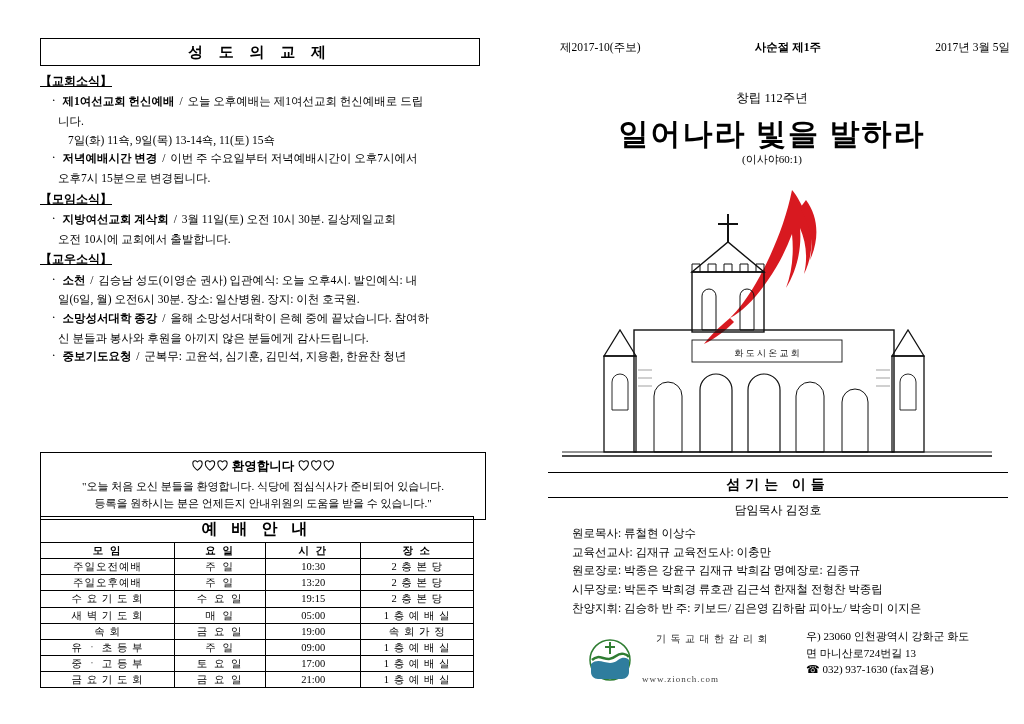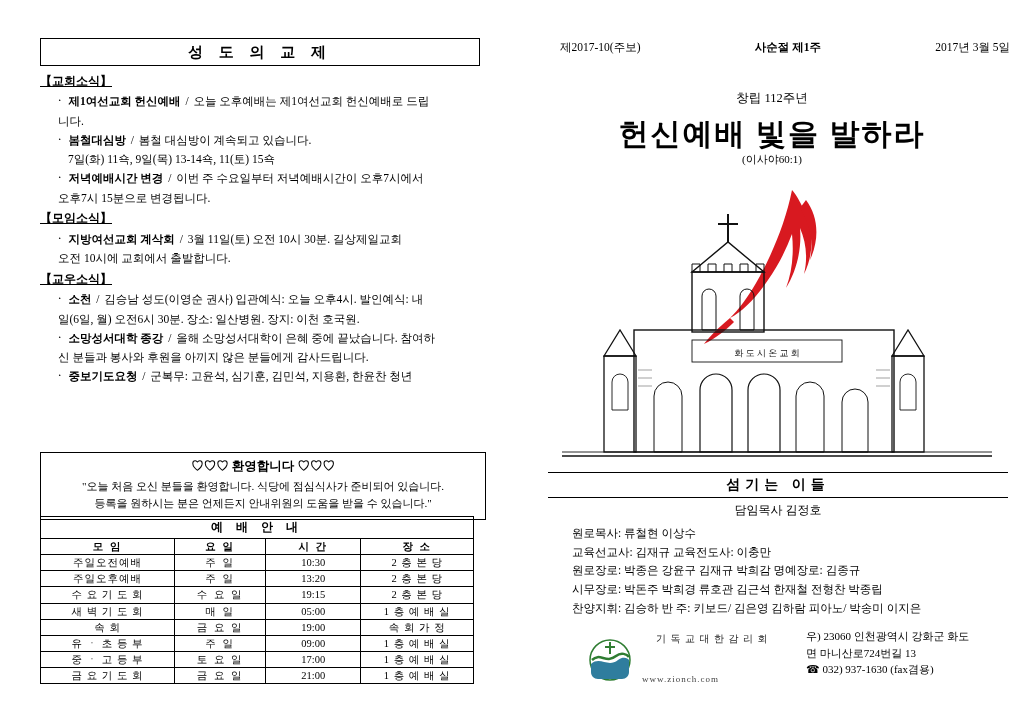--- a/index.html
+++ b/index.html
@@ -46,21 +46,21 @@
     line-height: 1.62;
   }
   .group-head {
     font-weight: bold;
     font-size: 12px;
     margin-top: 2px;
     margin-bottom: 1px;
     text-decoration: underline;
   }
   .item {
-    margin-left: 14px;
+    margin-left: 8px;
     text-indent: 0;
     margin-bottom: 1px;
   }
   .item .bullet {
     font-weight: bold;
   }
   .item .lbl {
     font-weight: bold;
   }
   .item .sep {
@@ -98,21 +98,21 @@
     position: absolute;
     left: 40px;
     top: 516px;
     width: 434px;
   }
   .worship-title {
     border: 1px solid #000;
     border-bottom: none;
     text-align: center;
     font-weight: bold;
-    font-size: 12px;
+    font-size: 16px;
     letter-spacing: 5px;
     padding: 2px 0 2px 0;
   }
   table.worship {
     border-collapse: collapse;
     width: 100%;
     font-size: 10.5px;
   }
   table.worship th, table.worship td {
     border: 1px solid #000;
@@ -287,26 +287,20 @@
 
       <div class="group-head">【교회소식】</div>
       <div class="item">
         <span class="bullet">ㆍ</span>
         <span class="lbl">제1여선교회 헌신예배</span>
         <span class="sep">/</span>
         <span>오늘 오후예배는 제1여선교회 헌신예배로 드립</span>
       </div>
       <div class="cont2">니다.</div>
 
-      <div class="item">
-        <span class="bullet">ㆍ</span>
-        <span class="lbl">봄철대심방</span>
-        <span class="sep">/</span>
-        <span>봄철 대심방이 계속되고 있습니다.</span>
-      </div>
       <div class="cont">7일(화) 11쇽, 9일(목) 13-14쇽, 11(토) 15쇽</div>
 
       <div class="item">
         <span class="bullet">ㆍ</span>
         <span class="lbl">저녁예배시간 변경</span>
         <span class="sep">/</span>
         <span>이번 주 수요일부터 저녁예배시간이 오후7시에서</span>
       </div>
       <div class="cont2">오후7시 15분으로 변경됩니다.</div>
 
@@ -418,21 +412,21 @@
 
   <div class="right-col">
 
     <div class="bulletin-head">
       <span>제2017-10(주보)</span>
       <span class="mid">사순절 제1주</span>
       <span>2017년 3월 5일</span>
     </div>
 
     <div class="anniv">창립 112주년</div>
-    <div class="main-verse">헌신예배 빛을 발하라</div>
+    <div class="main-verse">일어나라 빛을 발하라</div>
     <div class="verse-ref">(이사야60:1)</div>
 
     <div class="art">
       <svg viewBox="0 0 470 290" width="470" height="290" xmlns="http://www.w3.org/2000/svg">
 
         <path d="M250 10 C244 40 232 70 218 96 C206 118 196 130 188 138 C200 132 214 118 226 100 C236 86 244 70 250 54 C252 74 250 92 244 108 C254 92 260 70 258 48 C264 62 266 78 262 94 C272 74 272 50 262 30 C258 22 254 14 250 10 Z" fill="#d81920"></path>
         <path d="M188 138 C176 148 168 156 162 164 C174 158 184 150 192 142 Z" fill="#d81920"></path>
         <path d="M258 28 C268 44 272 62 268 80 C278 58 276 36 264 20 Z" fill="#d81920"></path>
 
         <line x1="20" y1="276" x2="450" y2="276" stroke="#111" stroke-width="1.6"></line>

